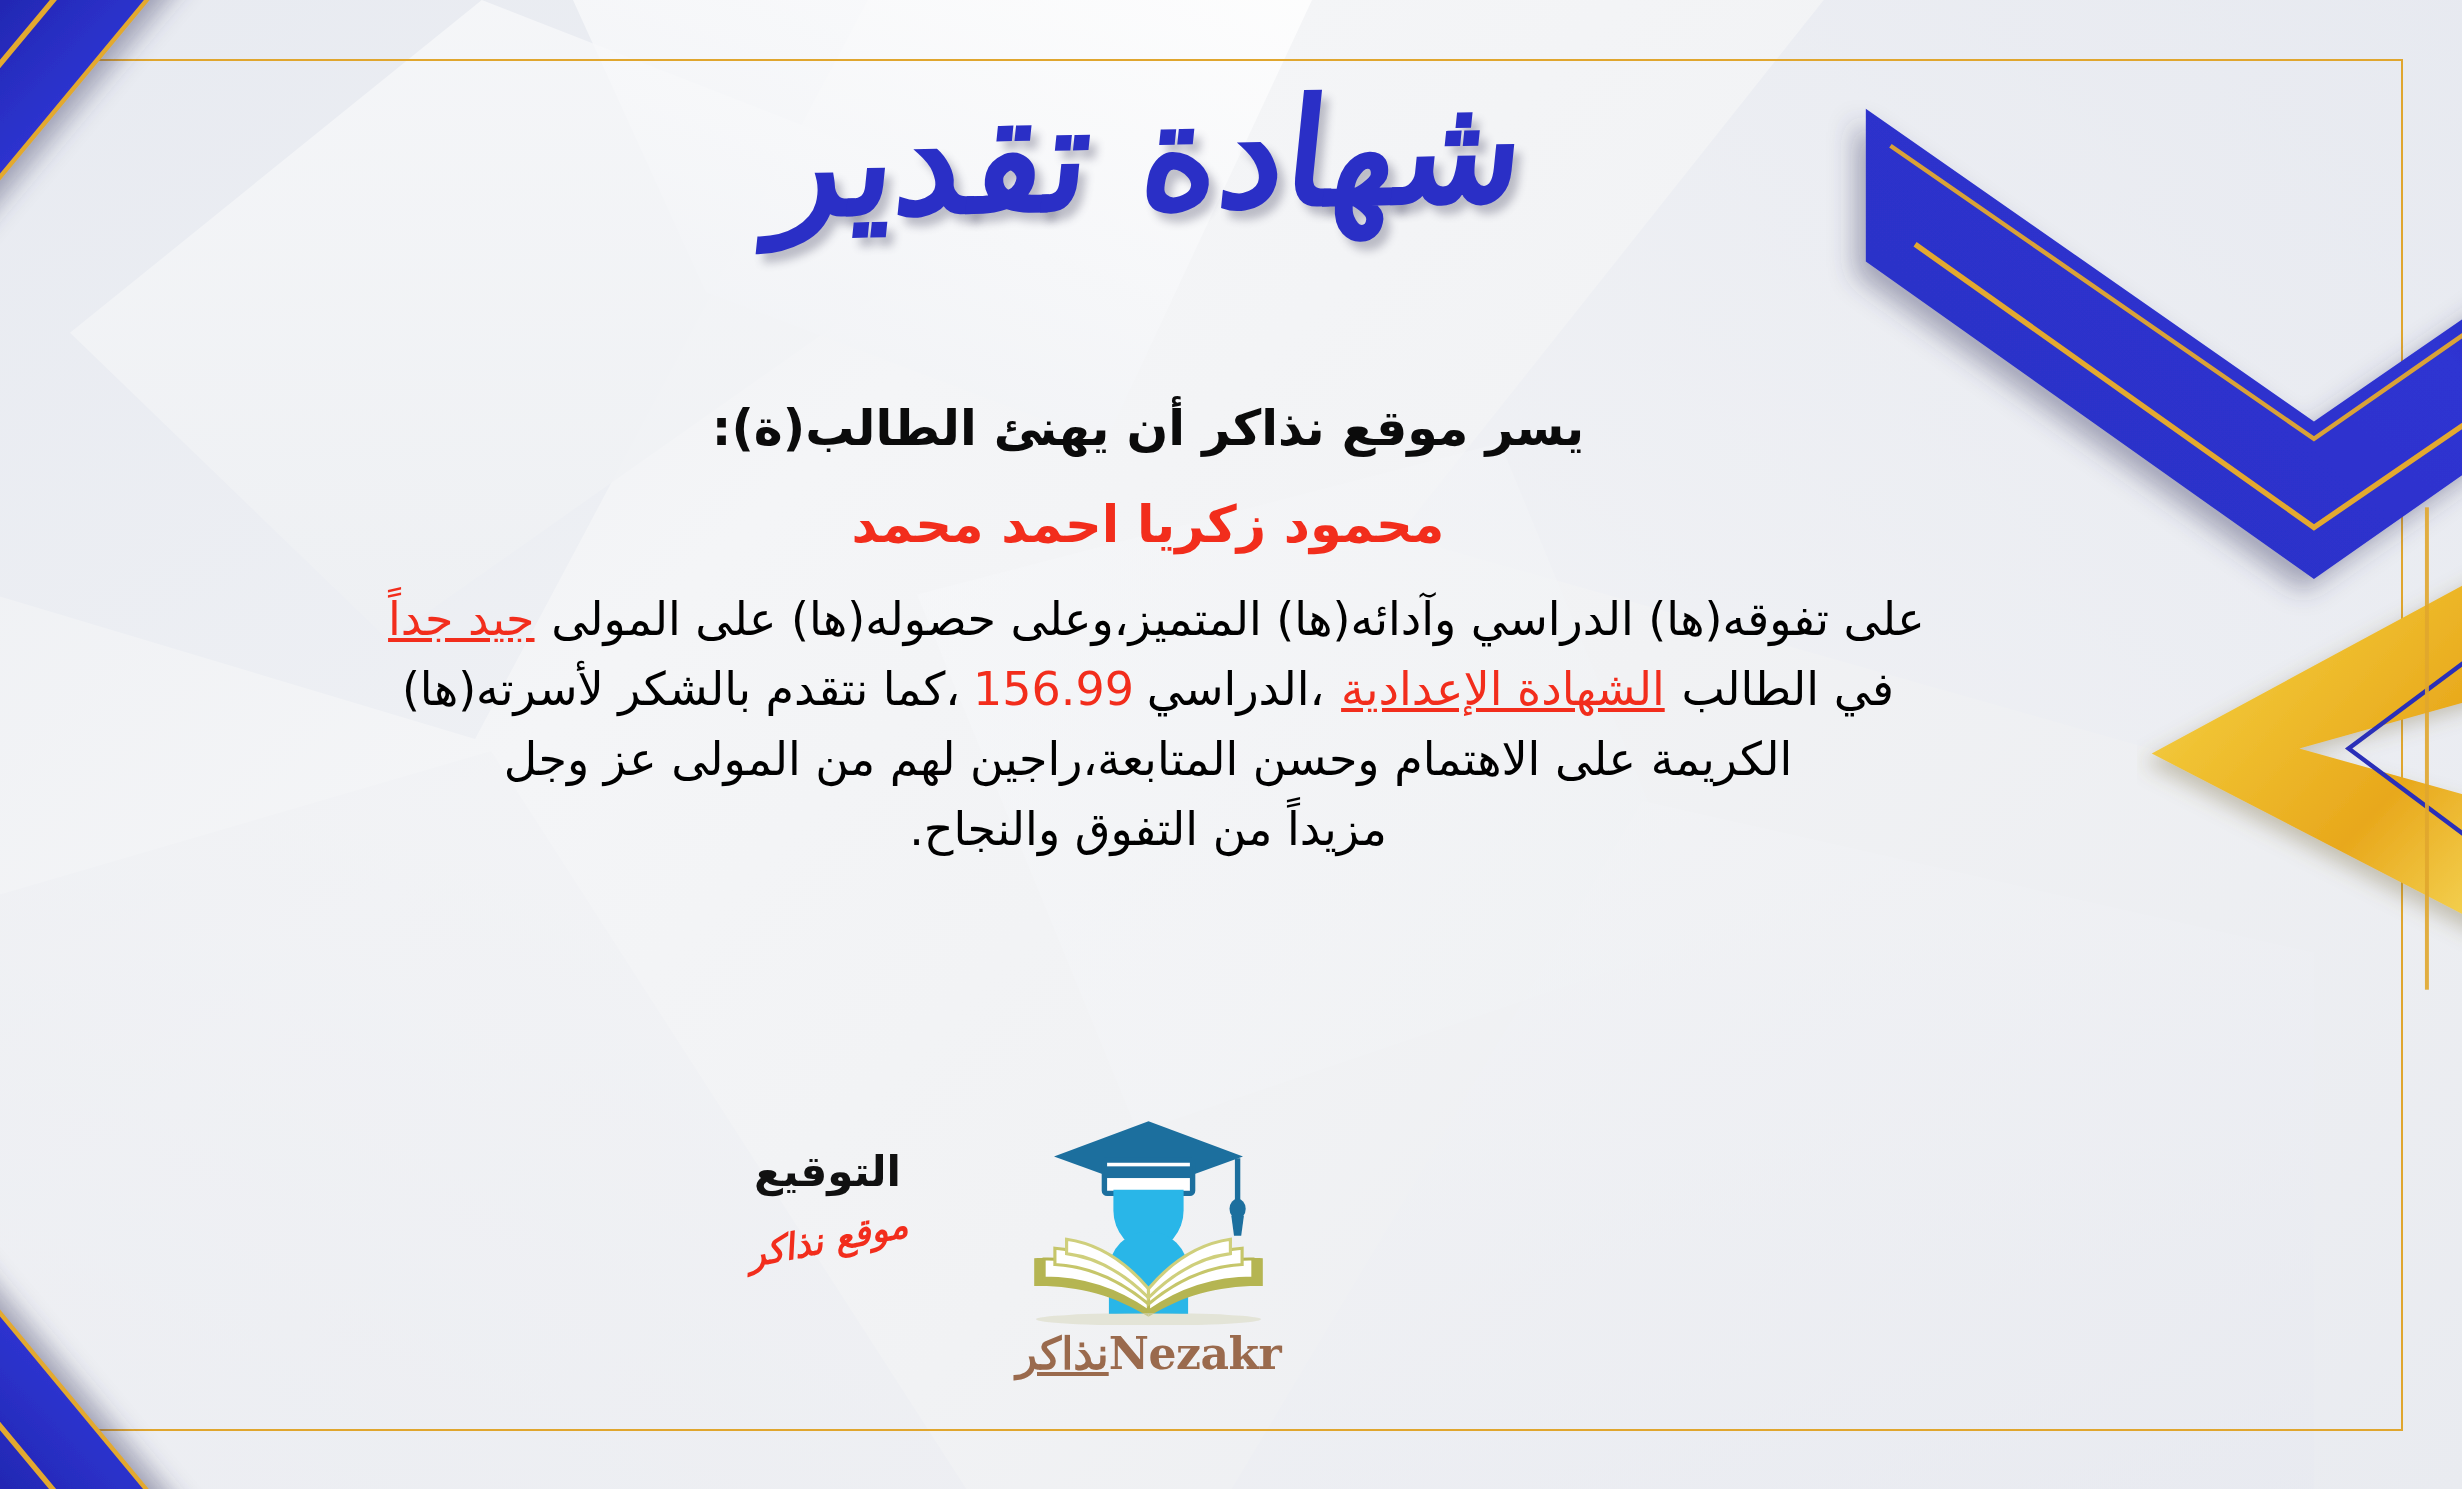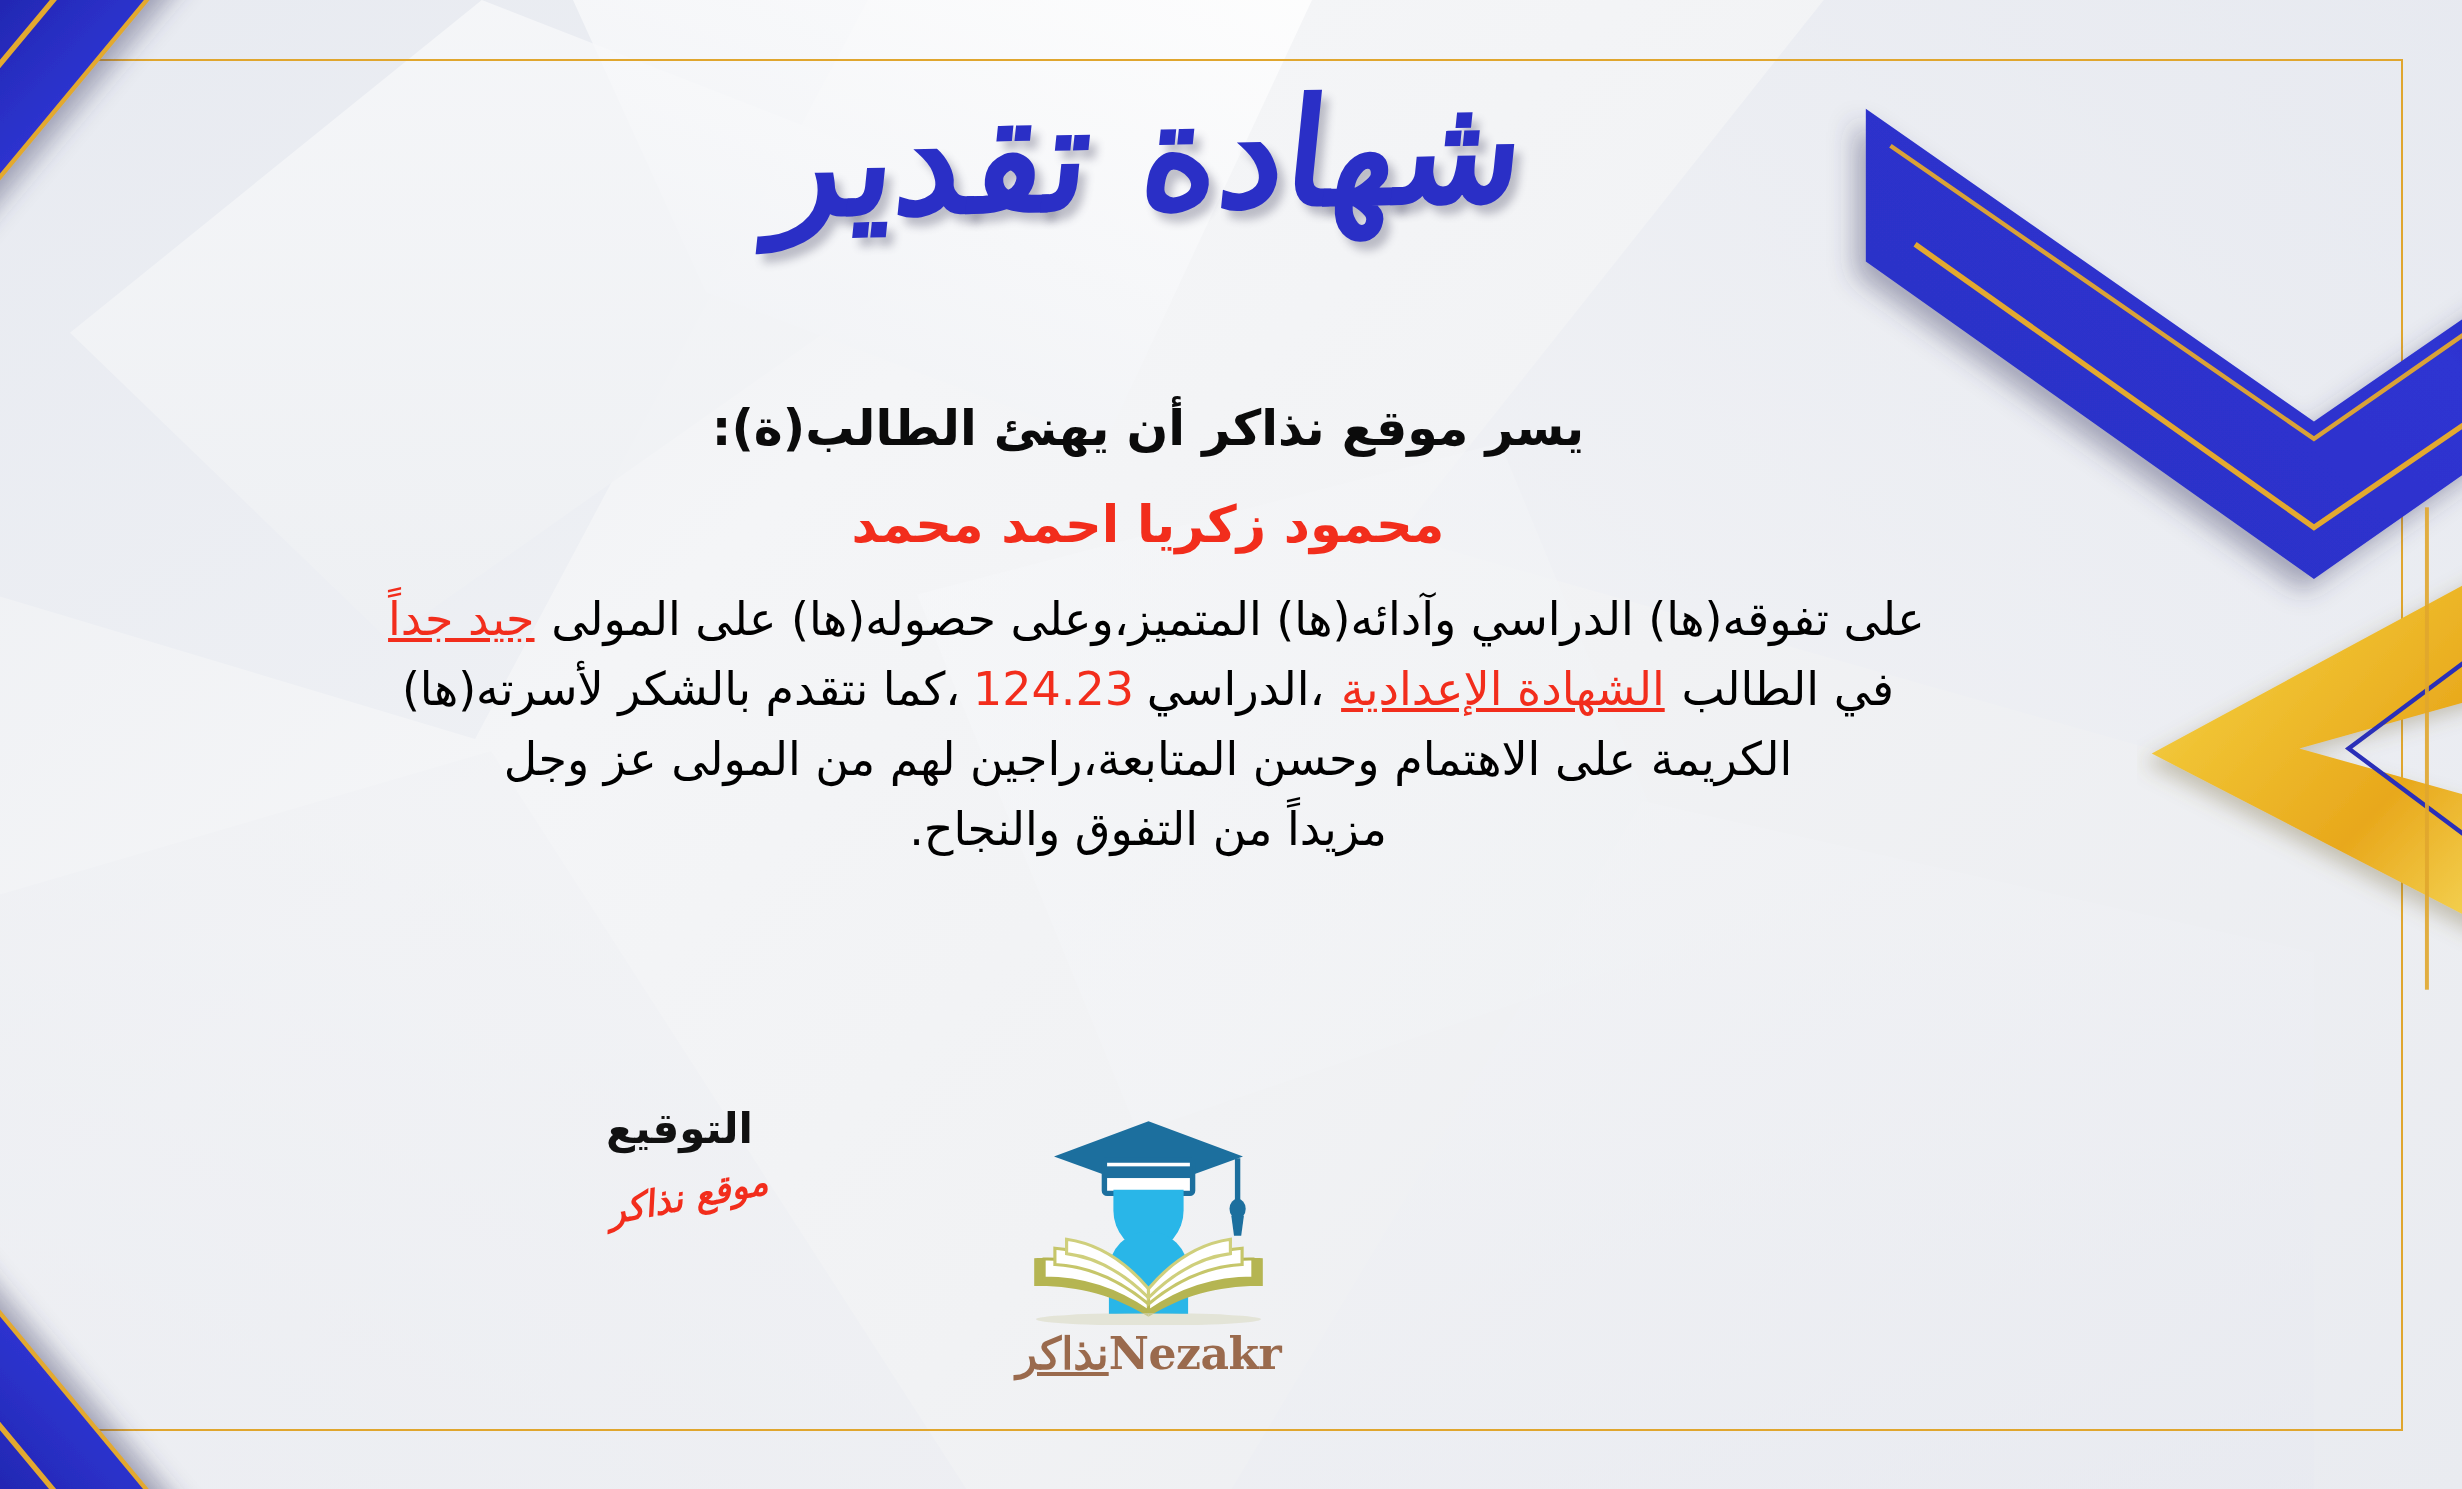--- a/index.html
+++ b/index.html
@@ -122,23 +122,23 @@
     direction:ltr;
     unicode-bidi:embed;
     display:inline-block;
     padding:0 12.8px;
   }
 
   
   .sig{
     position:absolute;
     right:1413px;
-    top:1104px;
+    top:1147px;
     width:443px;
-    text-align:left;
+    text-align:center;
     direction:rtl;
   }
   .sig-label{
     color:#111;
     font-size:42px;
     font-weight:700;
   }
   .sig-mark{
     margin-top:21.7px;
     color:#f22d1c;
@@ -277,21 +277,21 @@
 
     <div class="line intro">يسر موقع نذاكر أن يهنئ الطالب(ة):</div>
 
     <div class="line student">محمود زكريا احمد محمد</div>
 
     <div class="para">
       <span class="ln">
         <span>على تفوقه(ها) الدراسي وآدائه(ها) المتميز،وعلى حصوله(ها) على المولى</span><span class="hl hl-gap">جيد جداً</span>
       </span>
       <span class="ln">
-        <span>في الطالب</span><span class="hl hl-gap">الشهادة الإعدادية</span><span>،الدراسي</span><span class="num">124.23</span><span>،كما نتقدم بالشكر لأسرته(ها)</span>
+        <span>في الطالب</span><span class="hl hl-gap">الشهادة الإعدادية</span><span>،الدراسي</span><span class="num">156.99</span><span>،كما نتقدم بالشكر لأسرته(ها)</span>
       </span>
       <span class="ln">الكريمة على الاهتمام وحسن المتابعة،راجين لهم من المولى عز وجل</span>
       <span class="ln">مزيداً من التفوق والنجاح.</span>
     </div>
   </div>
 
   <div class="sig">
     <div class="sig-label">التوقيع</div>
     <div class="sig-mark">موقع نذاكر</div>
   </div>

